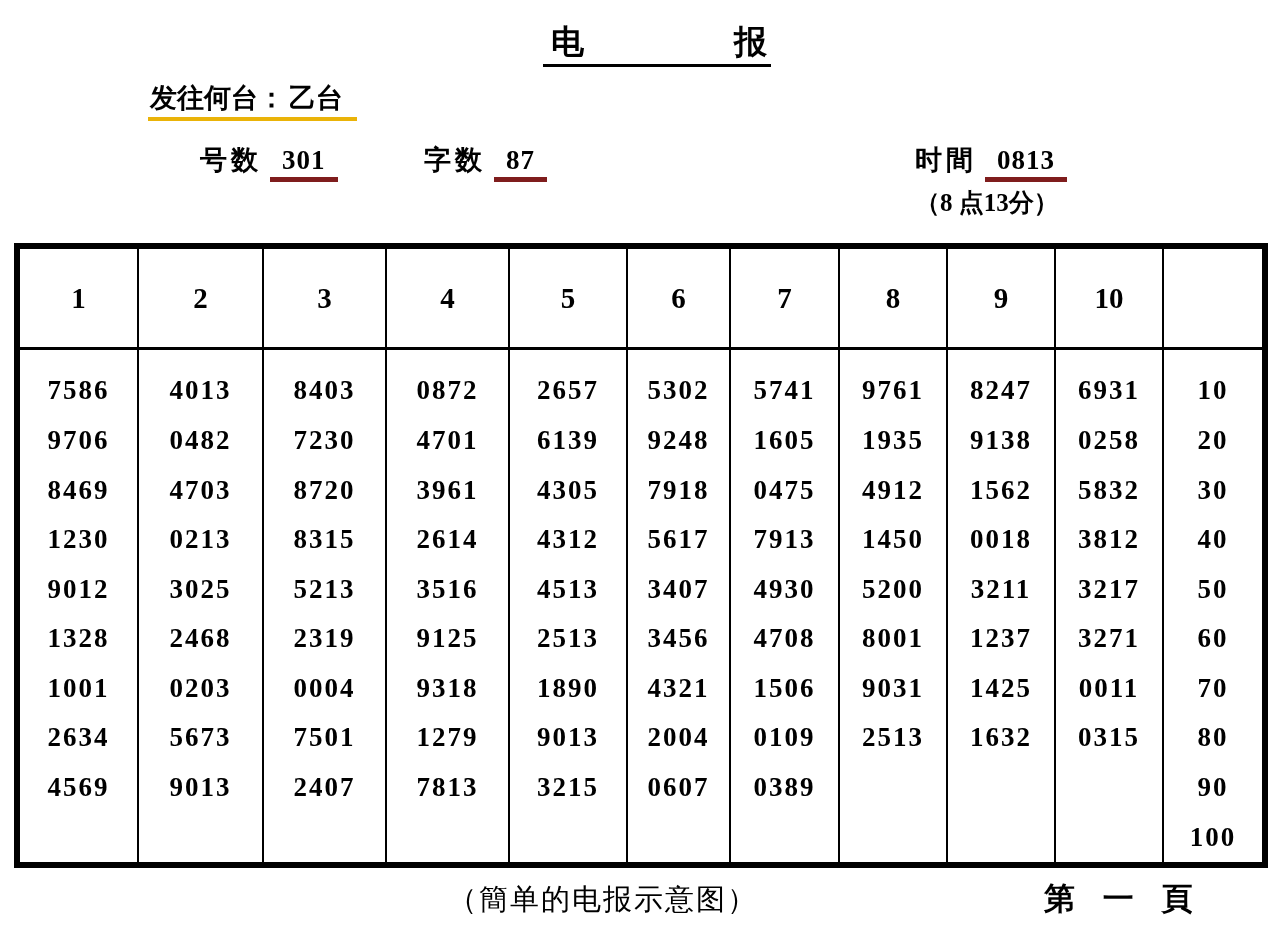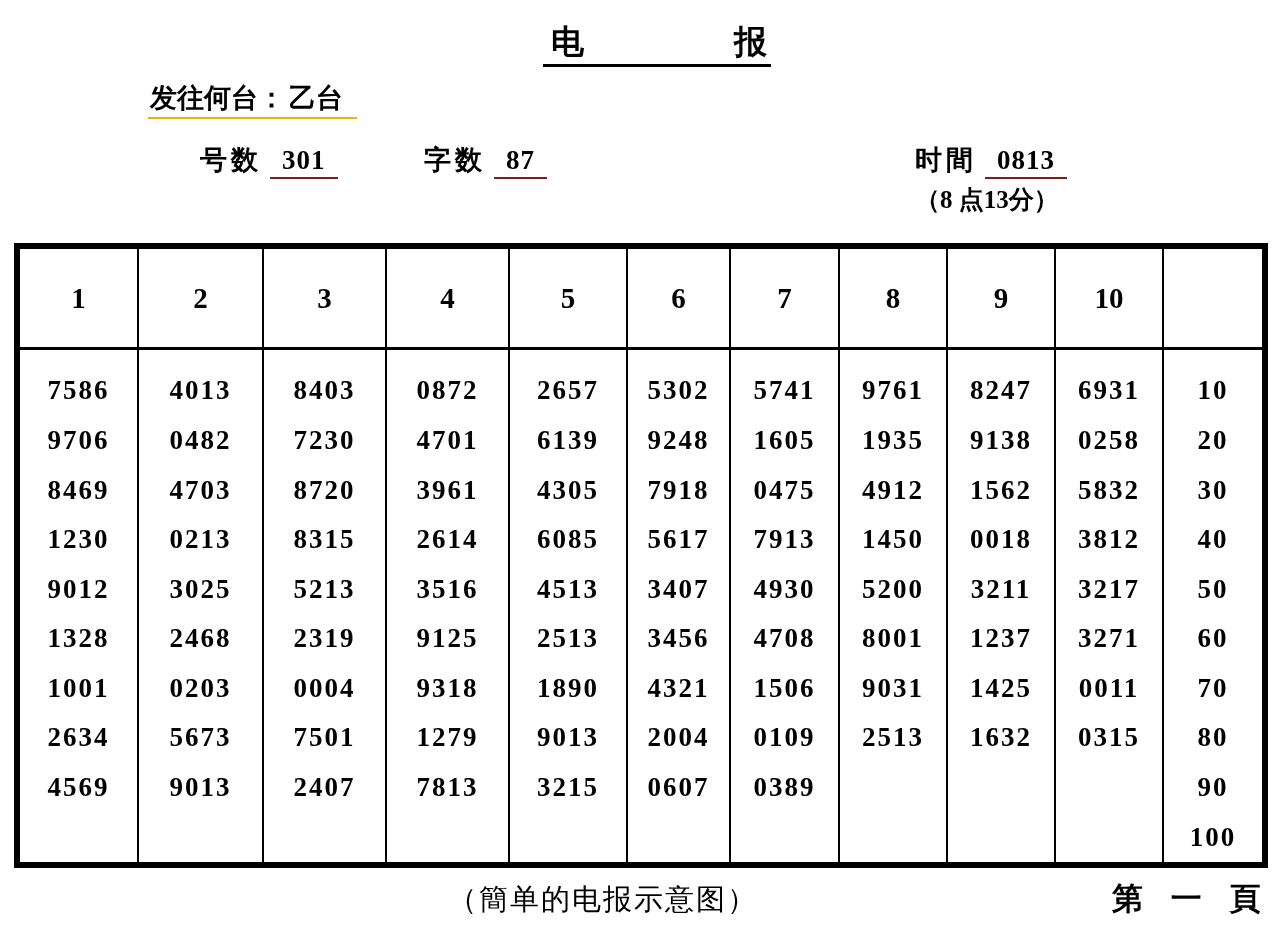--- a/index.html
+++ b/index.html
@@ -26,39 +26,39 @@
     line-height: 1.1;
   }
 
   
   .recipient {
     position: absolute;
     left: 148px; top: 82px;
     font-size: 27px;
     font-weight: bold;
     padding: 0 14px 3px 2px;
-    border-bottom: 2px solid #eab308;
+    border-bottom: 4px solid #eab308;
     line-height: 1.2;
   }
   .recipient .val { margin-left: 4px; }
 
   
   .field {
     position: absolute;
     top: 144px;
     font-size: 27px;
     font-weight: bold;
     line-height: 1.2;
   }
   .field .flabel { letter-spacing: 4px; }
   .field .fvalue {
     display: inline-block;
     margin-left: 8px;
     padding: 0 12px 1px 12px;
-    border-bottom: 2px solid #7f1d1d;
+    border-bottom: 5px solid #7f1d1d;
     font-weight: bold;
     letter-spacing: 1px;
   }
   .field .fnote {
     font-size: 25px;
     font-weight: bold;
     margin-top: 6px;
     letter-spacing: 0px;
     white-space: nowrap;
   }
@@ -102,21 +102,21 @@
   
   .caption {
     position: absolute;
     left: 448px; top: 880px;
     font-size: 29px;
     font-weight: normal;
     letter-spacing: 2px;
   }
   .pagenum {
     position: absolute;
-    left: 1112px; top: 878px;
+    left: 1044px; top: 878px;
     font-size: 31px;
     font-weight: bold;
     letter-spacing: 10px;
     white-space: nowrap;
   }
 </style>
 </head>
 <body>
 
 <div class="page">
@@ -211,21 +211,21 @@
           <td>4912</td>
           <td>1562</td>
           <td>5832</td>
           <td>30</td>
         </tr>
         <tr>
           <td>1230</td>
           <td>0213</td>
           <td>8315</td>
           <td>2614</td>
-          <td>6085</td>
+          <td>4312</td>
           <td>5617</td>
           <td>7913</td>
           <td>1450</td>
           <td>0018</td>
           <td>3812</td>
           <td>40</td>
         </tr>
         <tr>
           <td>9012</td>
           <td>3025</td>

